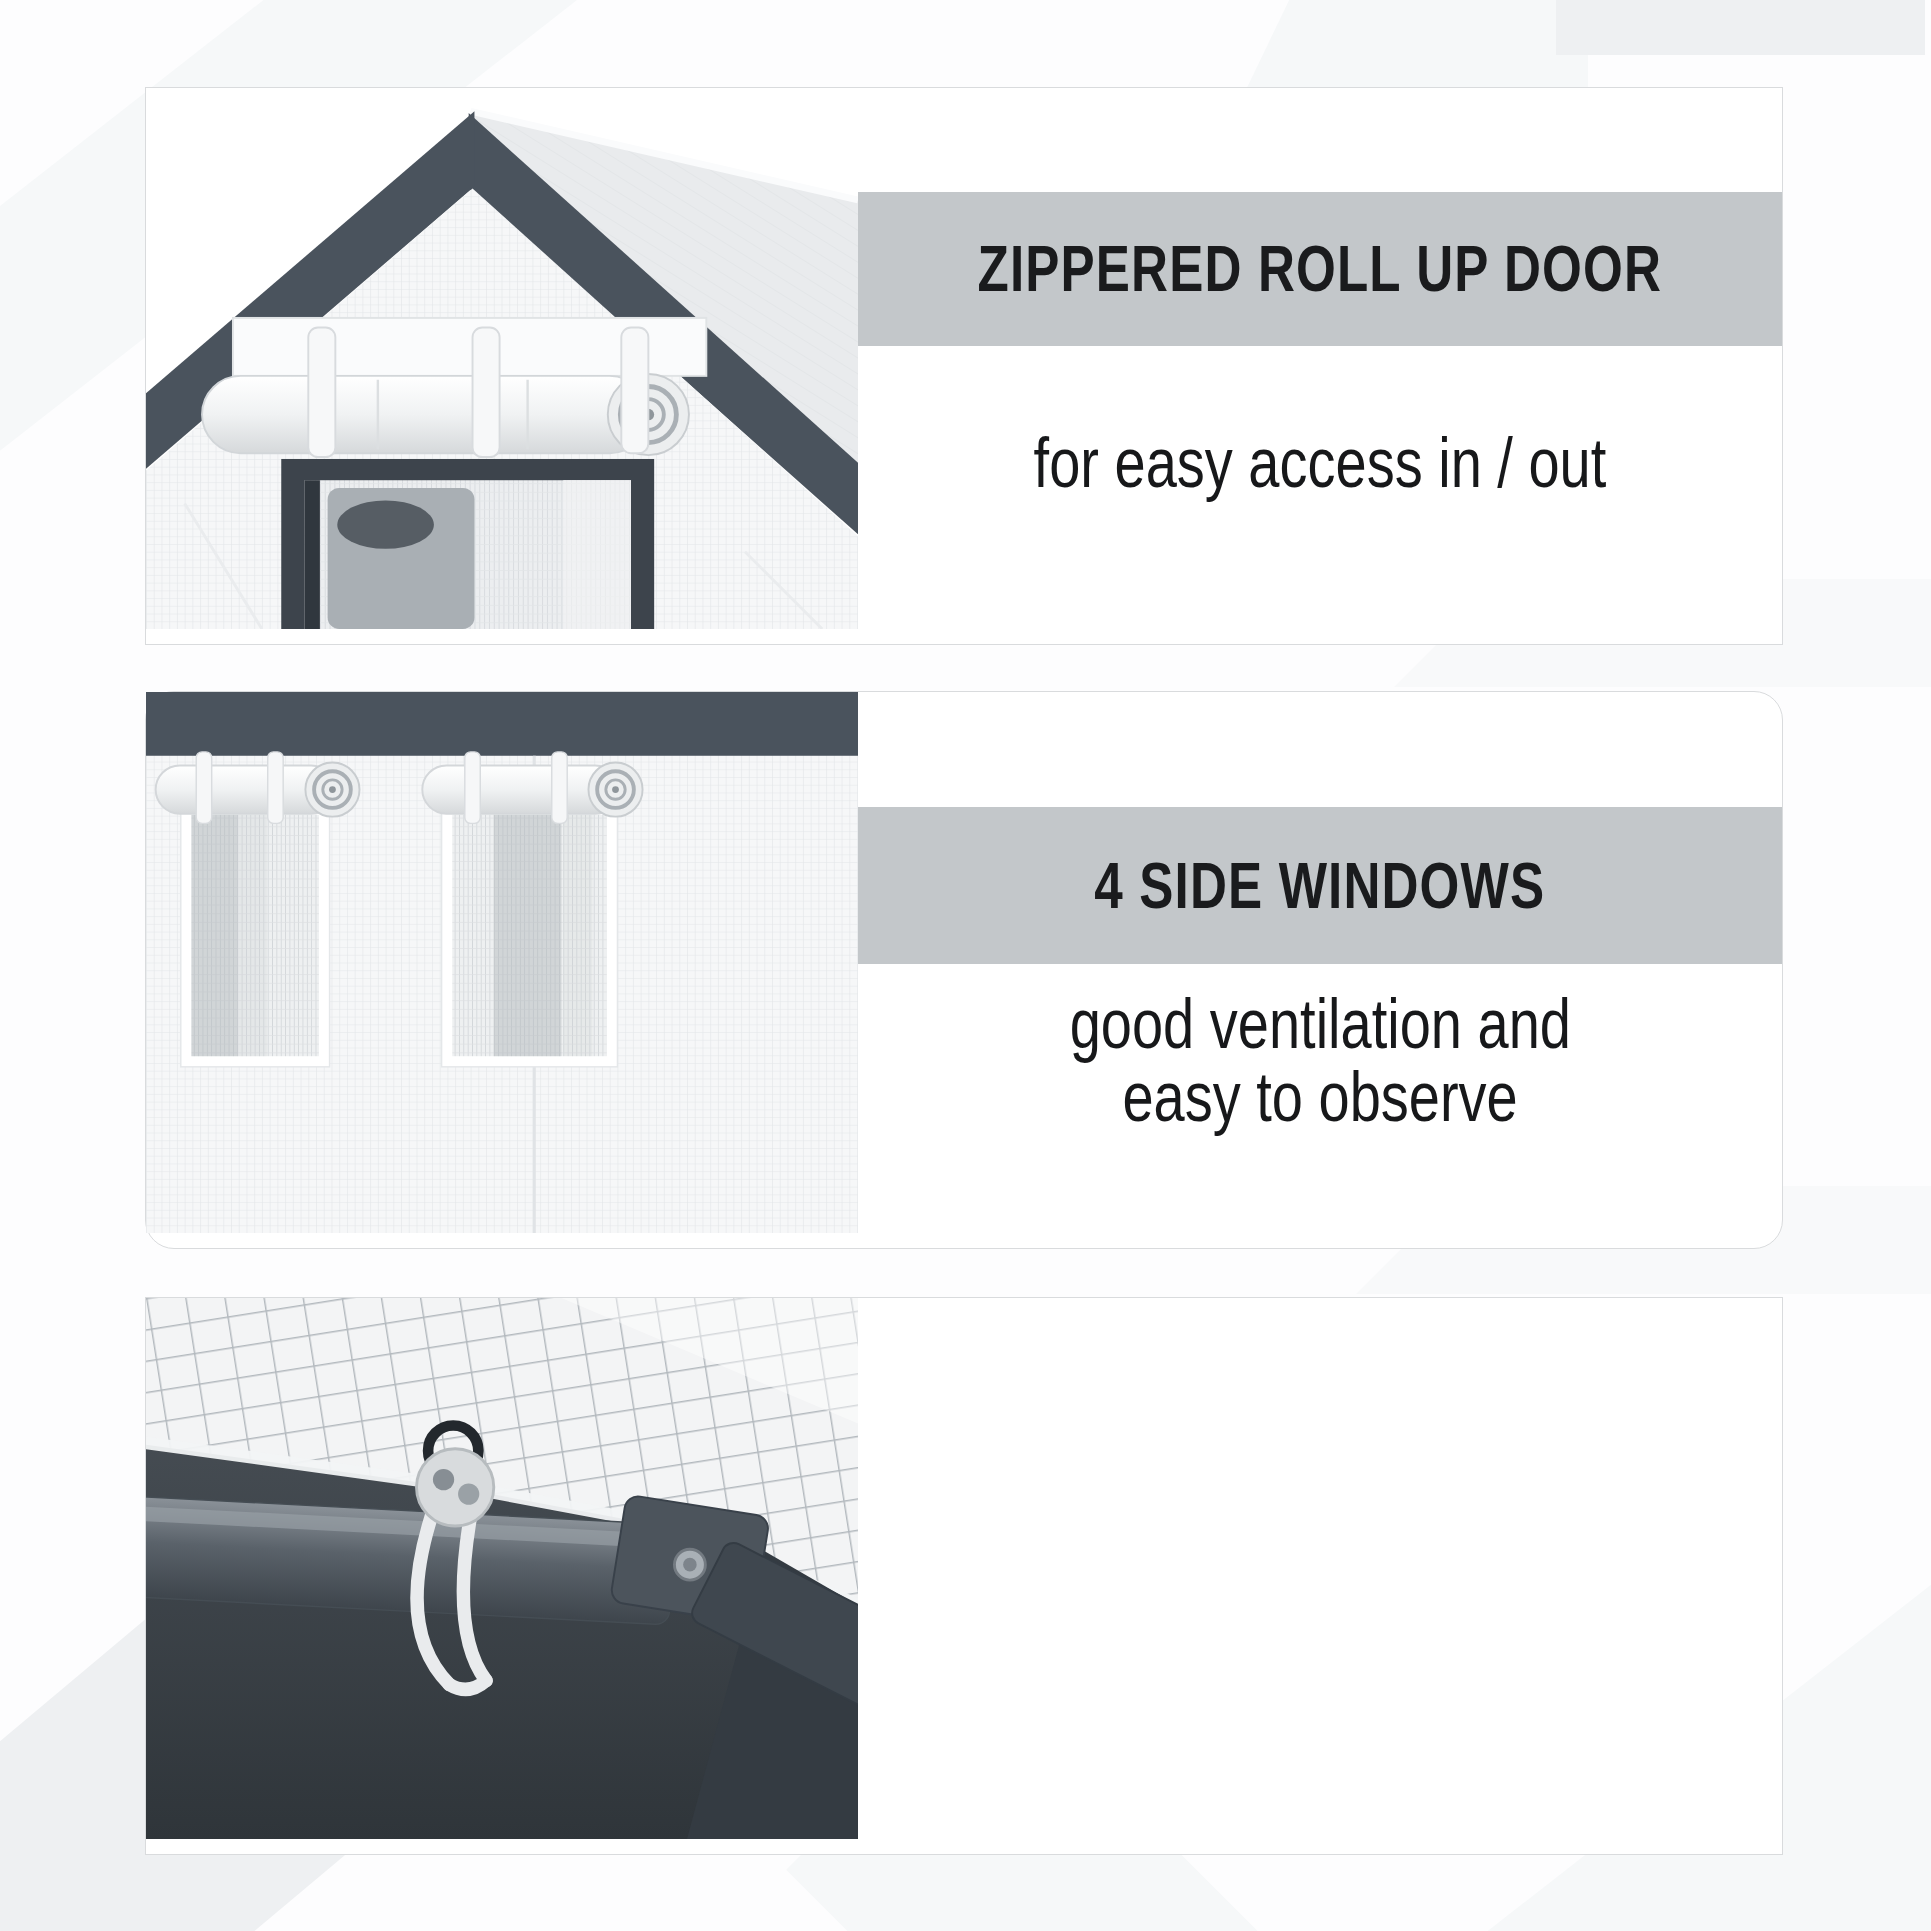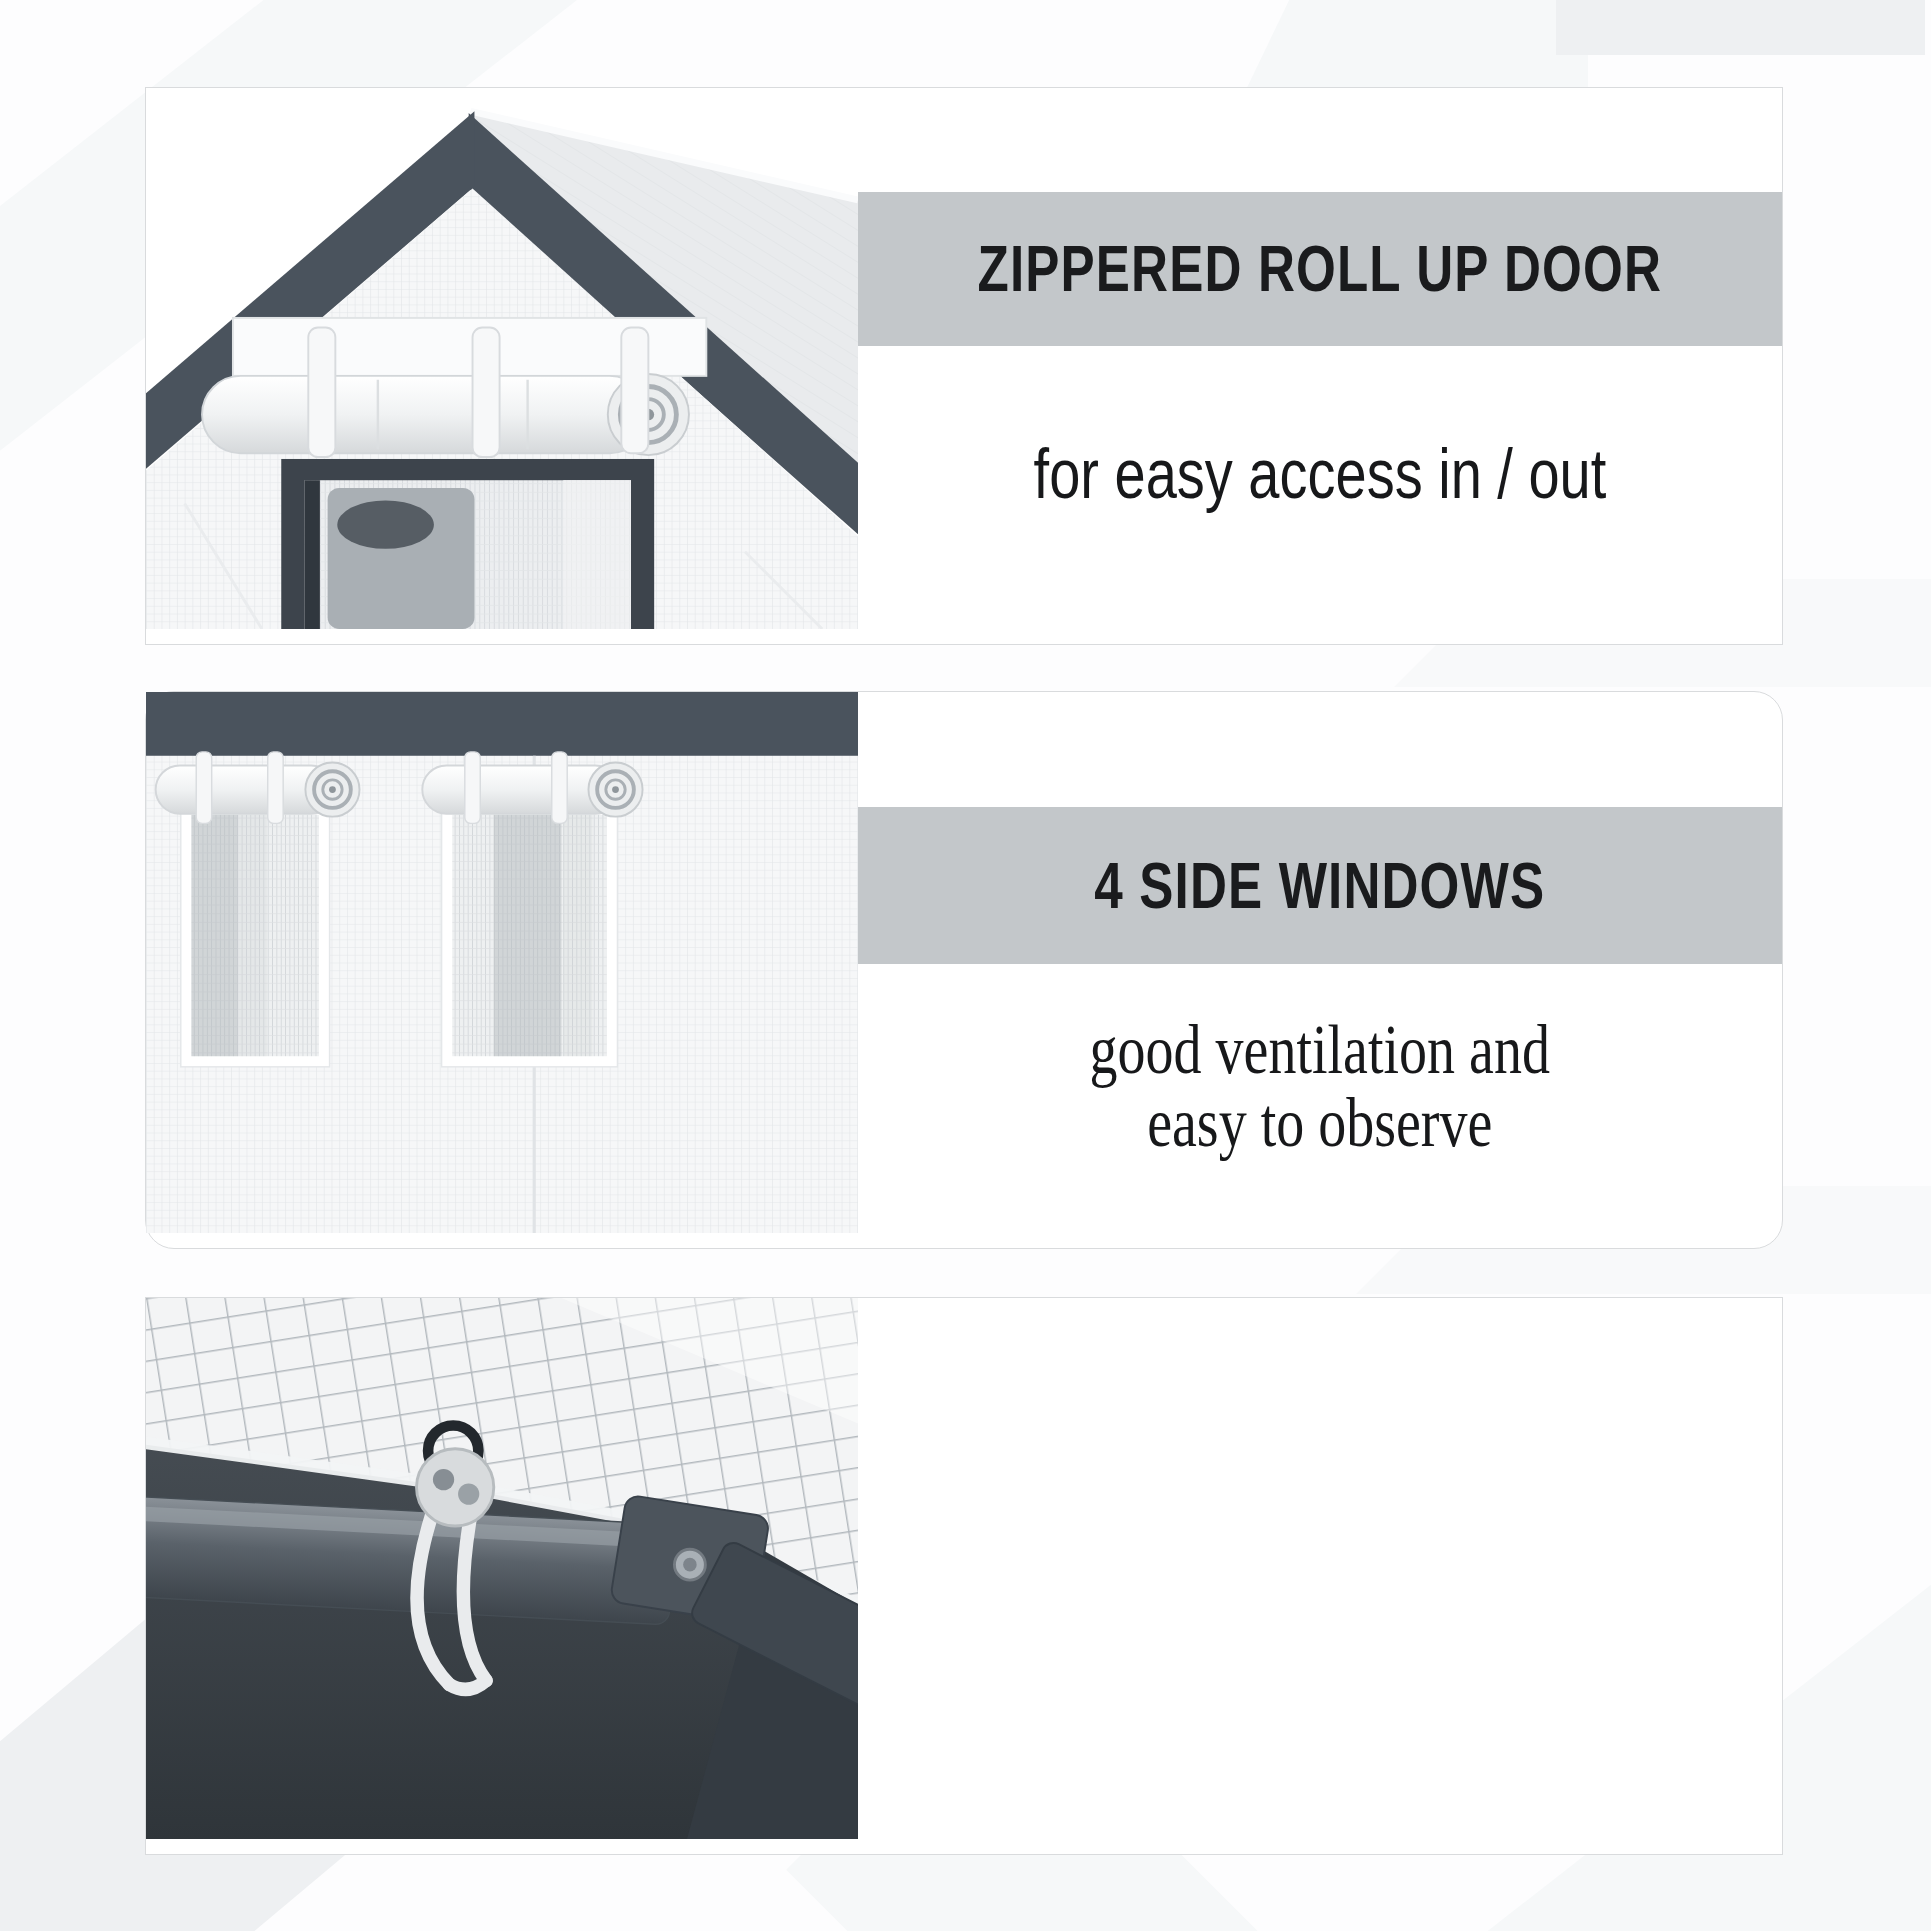--- a/index.html
+++ b/index.html
@@ -41,23 +41,22 @@
   .section-1 .banner{top:104px;height:154px;}
   .section-2 .banner{top:115px;height:157px;}
   .section-3 .banner{top:117px;height:157px;}
   .feature-title{
     margin:0;font-size:64px;font-weight:bold;color:var(--heading_text,#1a1b1d);
     letter-spacing:1.4px;white-space:nowrap;transform:scaleX(0.8);transform-origin:center;
   }
   .desc{
     position:absolute;left:0;right:0;display:flex;flex-direction:column;align-items:center;
     color:var(--body_text,#17181a);
-    margin-top:11px;
-  }
-  .section-1 .desc{top:339px;} .section-2 .desc{top:310px;font-family:Liberation Serif, serif;} .section-3 .desc{top:350px;}
+  }
+  .section-1 .desc{top:339px;} .section-2 .desc{top:296px;} .section-3 .desc{top:350px;}
   .desc span{
     display:block;font-size:70px;line-height:73px;white-space:nowrap;
     transform:scaleX(0.8);transform-origin:center;
   }
 </style>
 </head>
 <body>
 
 <div class="bg-shape bg-tl-diag"></div>
 <div class="bg-shape bg-tr-diag"></div>

